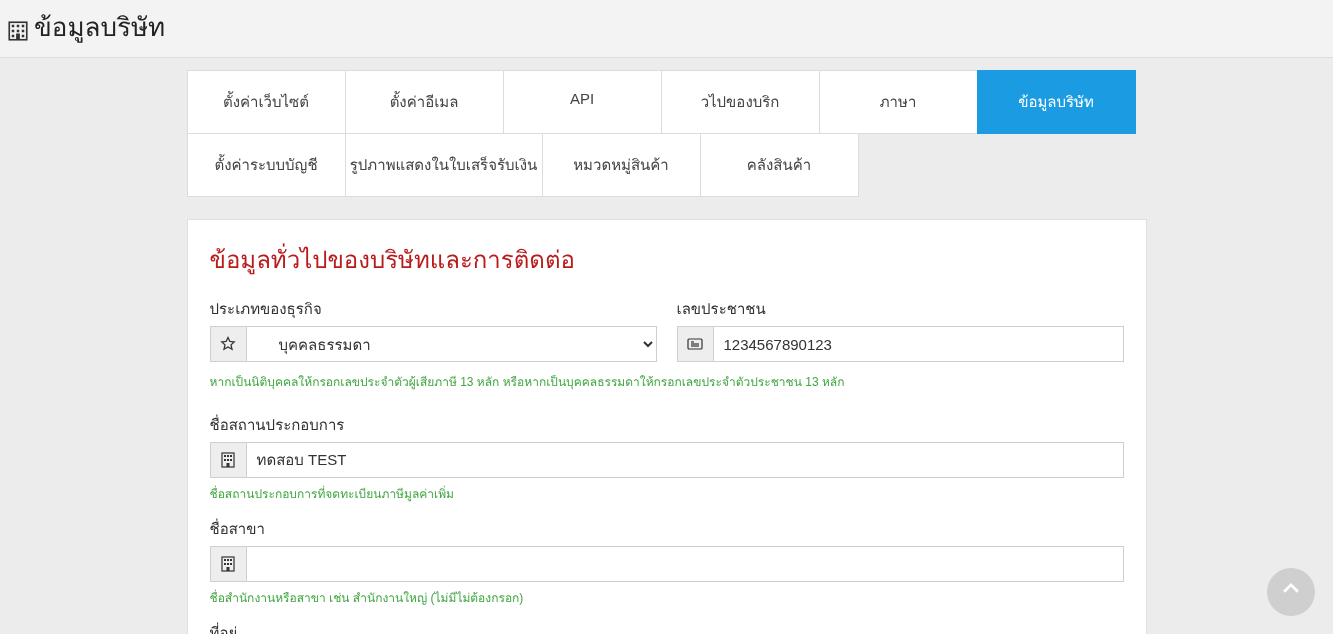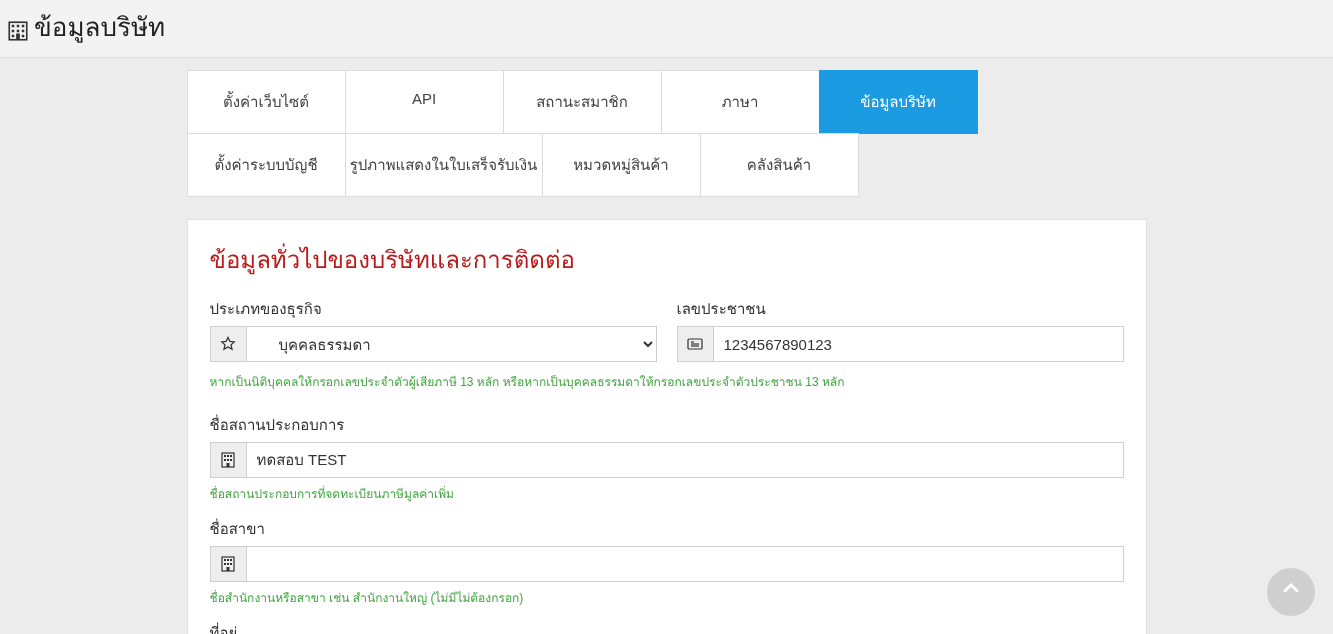--- a/index.html
+++ b/index.html
@@ -150,22 +150,23 @@
         </svg>
     </span>
     <span>ข้อมูลบริษัท</span>
   </div>
 </div>
 
 <div class="content-wrap">
 
   <div class="tabs">
     <div class="tab">ตั้งค่าเว็บไซต์</div>
+    <div class="tab">ตั้งค่าอีเมล</div>
     <div class="tab">API</div>
-    <div class="tab">สถานะสมาชิก</div>
+    <div class="tab">วไปของบริก</div>
     <div class="tab">ภาษา</div>
     <div class="tab active">ข้อมูลบริษัท</div>
   </div>
   <div class="tabs" style="margin-top:-1px;">
     <div class="tab">ตั้งค่าระบบบัญชี</div>
     <div class="tab wide">รูปภาพแสดงในใบเสร็จรับเงิน</div>
     <div class="tab">หมวดหมู่สินค้า</div>
     <div class="tab">คลังสินค้า</div>
   </div>
 

